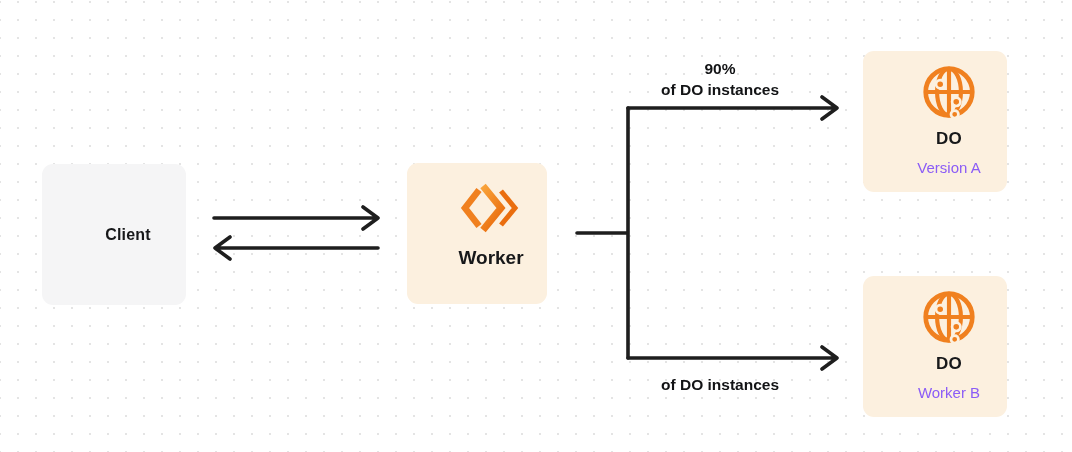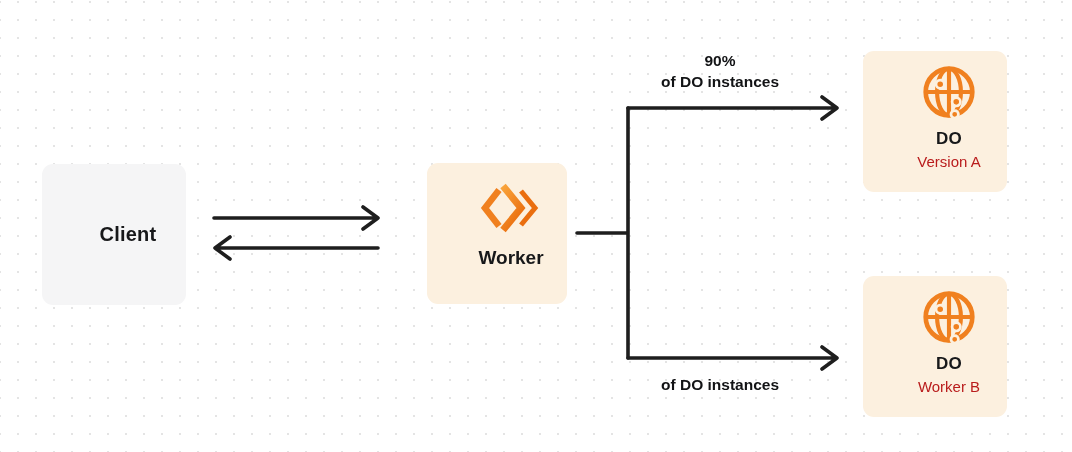--- a/index.html
+++ b/index.html
@@ -32,27 +32,27 @@
     align-items: center;
     justify-content: center;
     padding-left: 28px;
   }
   .node-client {
     left: 42px; top: 164px;
     width: 144px; height: 141px;
     background: #f5f5f6;
   }
   .node-client .node-label {
-    font-size: 20px;
+    font-size: 16px;
     font-weight: 700;
     color: #17181a;
     letter-spacing: 0.2px;
   }
   .node-worker {
-    left: 427px; top: 163px;
+    left: 407px; top: 163px;
     width: 140px; height: 141px;
     background: #fcf0df;
     justify-content: flex-start;
     padding-top: 14px;
   }
   .node-worker .node-label {
     font-size: 19px;
     font-weight: 700;
     color: #17181a;
     margin-top: 8px;
@@ -68,33 +68,33 @@
   .do-title {
     font-size: 17px;
     font-weight: 700;
     color: #17181a;
     margin-top: 8px;
     letter-spacing: 0.3px;
   }
   .do-subtitle {
     font-size: 15px;
     font-weight: 400;
-    color: #b91c1c;
-    margin-top: 4px;
+    color: #8b5cf6;
+    margin-top: 10px;
   }
   .branch-label {
     position: absolute;
     width: 190px;
     text-align: center;
     font-size: 15.5px;
     font-weight: 700;
     color: #121315;
     line-height: 21px;
   }
-  .branch-label-top { left: 625px; top: 50px; }
+  .branch-label-top { left: 625px; top: 58px; }
   .branch-label-bottom { left: 625px; top: 374px; }
   .icon-wrap {
     display: flex;
     align-items: center;
     justify-content: center;
   }
 </style>
 </head>
 <body>
 

